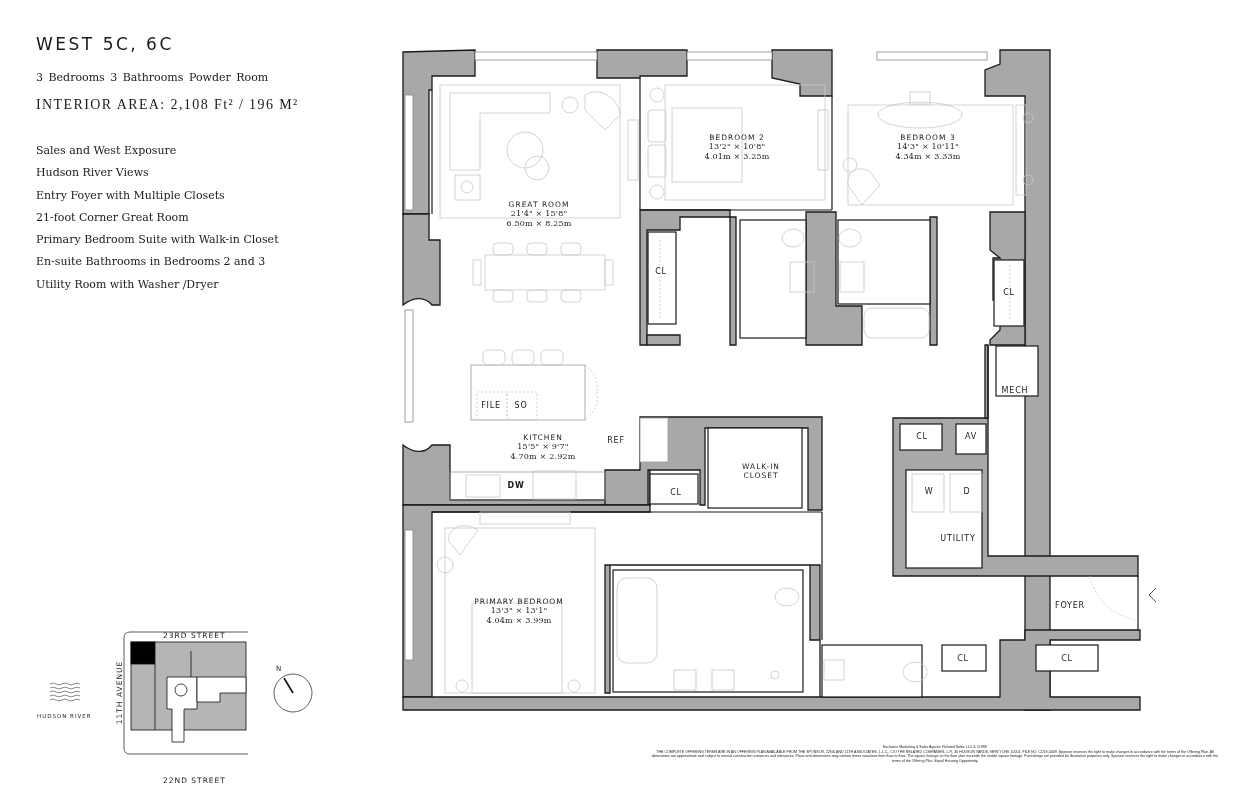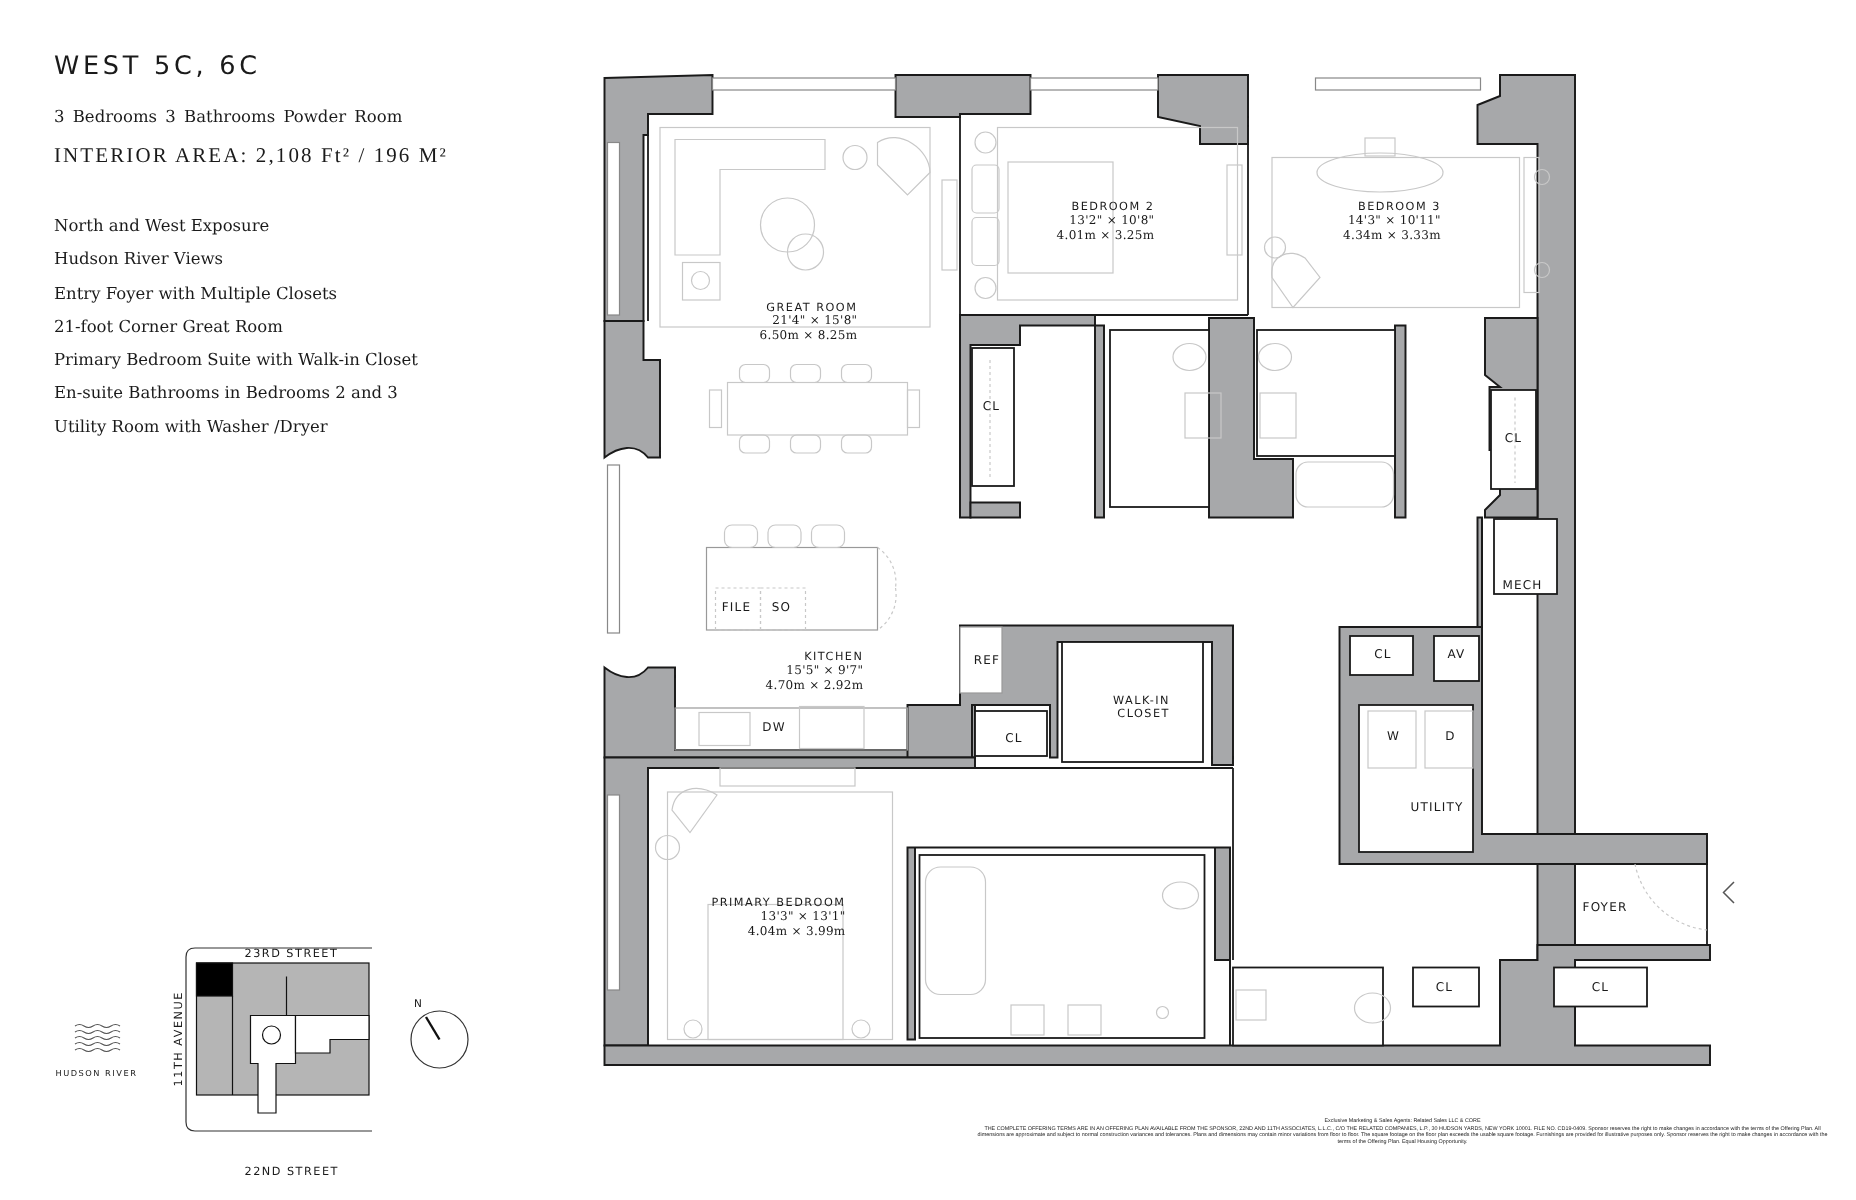--- a/index.html
+++ b/index.html
@@ -3,38 +3,38 @@
 <meta charset="utf-8">
 <style>
   html,body{margin:0;padding:0;background:#fff;}
   body{width:1237px;height:800px;position:relative;overflow:hidden;font-family:"DejaVu Serif",serif;color:#1a1a1a;}
   .title{position:absolute;left:36px;top:34px;font-family:"DejaVu Sans",sans-serif;font-size:17px;letter-spacing:2.5px;font-weight:400;}
   .subtitle{position:absolute;left:36px;top:71px;font-size:11px;word-spacing:2px;}
   .area{position:absolute;left:36px;top:97px;font-family:Liberation Serif, serif;font-size:14px;letter-spacing:1.4px;}
   .features{position:absolute;left:36px;top:145px;width:280px;margin:0;padding:0;list-style:none;}
   .features li{font-size:11px;line-height:12.5px;margin-bottom:9.8px;}
   .plan{position:absolute;left:0;top:0;}
-  .lbl{position:absolute;font-family:"DejaVu Sans",sans-serif;font-size:7.5px;letter-spacing:1px;text-align:right;white-space:nowrap;transform:translateX(-50%);line-height:1.2;}
+  .lbl{position:absolute;font-family:"DejaVu Sans",sans-serif;font-size:7.5px;letter-spacing:1px;text-align:center;white-space:nowrap;transform:translateX(-50%);line-height:1.2;}
   .dim{font-family:"DejaVu Serif",serif;font-size:8px;letter-spacing:0.2px;}
   .small{position:absolute;font-family:"DejaVu Sans",sans-serif;font-size:8px;letter-spacing:0.8px;transform:translate(-50%,-50%);white-space:nowrap;}
   .street{position:absolute;font-family:"DejaVu Sans",sans-serif;font-size:7.5px;letter-spacing:1px;white-space:nowrap;}
   .river{position:absolute;left:37px;top:713px;font-family:"DejaVu Sans",sans-serif;font-size:5.5px;letter-spacing:1px;}
   .disclaimer{position:absolute;left:650px;top:745px;width:570px;font-family:"Liberation Sans",sans-serif;font-size:3.6px;line-height:4.6px;text-align:center;color:#222;}
   .disclaimer .agents{display:block;}
   .n-label{position:absolute;left:276px;top:665px;font-family:"DejaVu Sans",sans-serif;font-size:7px;}
 </style>
 </head>
 <body>
 
 <div class="title">WEST 5C, 6C</div>
 <div class="subtitle">3 Bedrooms   3 Bathrooms   Powder Room</div>
 <div class="area">INTERIOR AREA: 2,108 Ft² / 196 M²</div>
 
 <ul class="features">
-  <li>North and West Exposure</li>
+  <li>Sales and West Exposure</li>
   <li>Hudson River Views</li>
   <li>Entry Foyer with Multiple Closets</li>
   <li>21-foot Corner Great Room</li>
   <li>Primary Bedroom Suite with Walk-in Closet</li>
   <li>En-suite Bathrooms in Bedrooms 2 and 3</li>
   <li>Utility Room with Washer /Dryer</li>
 </ul>
 
 <svg class="plan" width="1237" height="800" viewBox="0 0 1237 800" xmlns="http://www.w3.org/2000/svg">
   <g fill="#a7a8aa" stroke="#1a1a1a" stroke-width="1.3" stroke-linejoin="miter">
@@ -227,22 +227,22 @@
 <div class="small" style="left:1070px;top:605px;">FOYER</div>
 <div class="small" style="left:1015px;top:390px;">MECH</div>
 
 <div class="small" style="left:661px;top:271px;">CL</div>
 <div class="small" style="left:1009px;top:292px;">CL</div>
 <div class="small" style="left:922px;top:436px;">CL</div>
 <div class="small" style="left:971px;top:436px;">AV</div>
 <div class="small" style="left:929px;top:491px;">W</div>
 <div class="small" style="left:967px;top:491px;">D</div>
 <div class="small" style="left:676px;top:492px;">CL</div>
-<div class="small" style="left:658px;top:440px;text-align:right;">REF</div>
-<div class="small" style="left:516px;top:485px;">DW</div>
+<div class="small" style="left:616px;top:440px;text-align:right;">REF</div>
+<div class="small" style="left:516px;top:485px;font-weight:bold;">DW</div>
 <div class="small" style="left:491px;top:405px;">FILE</div>
 <div class="small" style="left:521px;top:405px;">SO</div>
 <div class="small" style="left:963px;top:658px;">CL</div>
 <div class="small" style="left:1067px;top:658px;">CL</div>
 
 <svg class="plan" width="1237" height="800" viewBox="0 0 1237 800" xmlns="http://www.w3.org/2000/svg" style="pointer-events:none;">
   <path d="M248,632 L130,632 Q124,632 124,638 L124,748 Q124,754 130,754 L248,754" fill="none" stroke="#333" stroke-width="0.8"></path>
   <g stroke="#111" stroke-width="0.8">
     <rect x="131" y="642" width="115" height="88" fill="#b5b5b5"></rect>
     <rect x="131" y="642" width="24" height="22" fill="#000"></rect>

